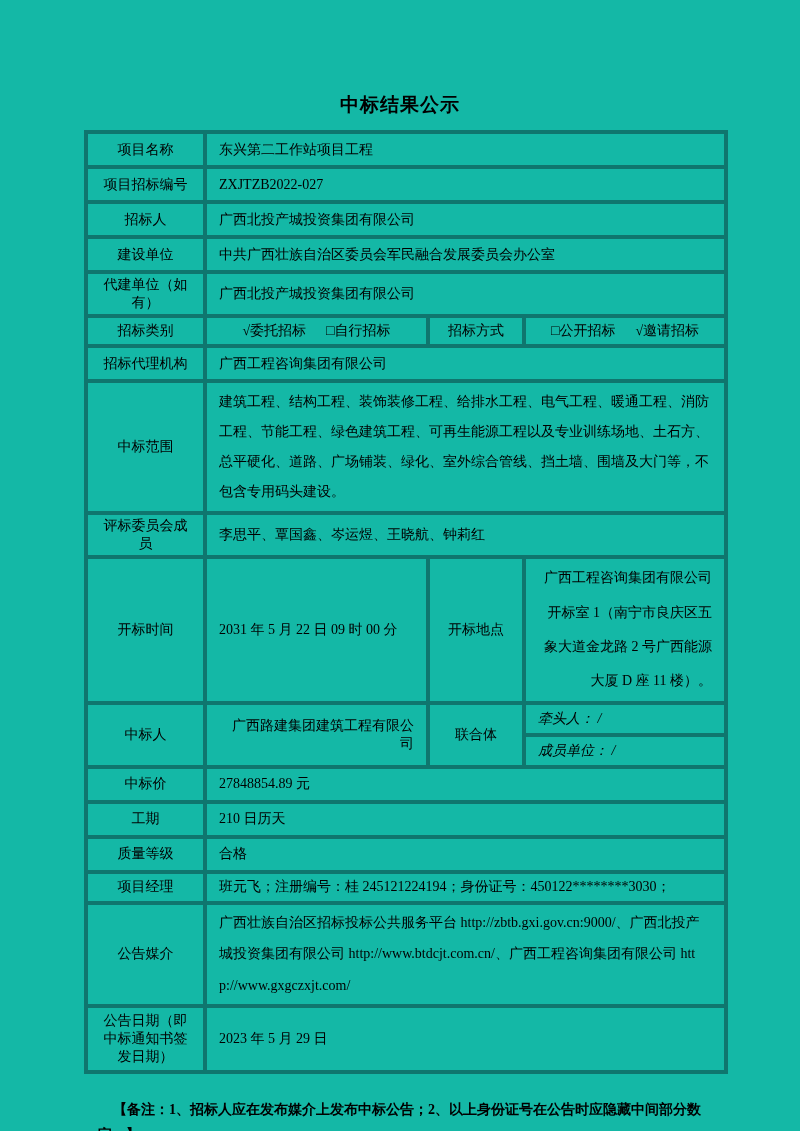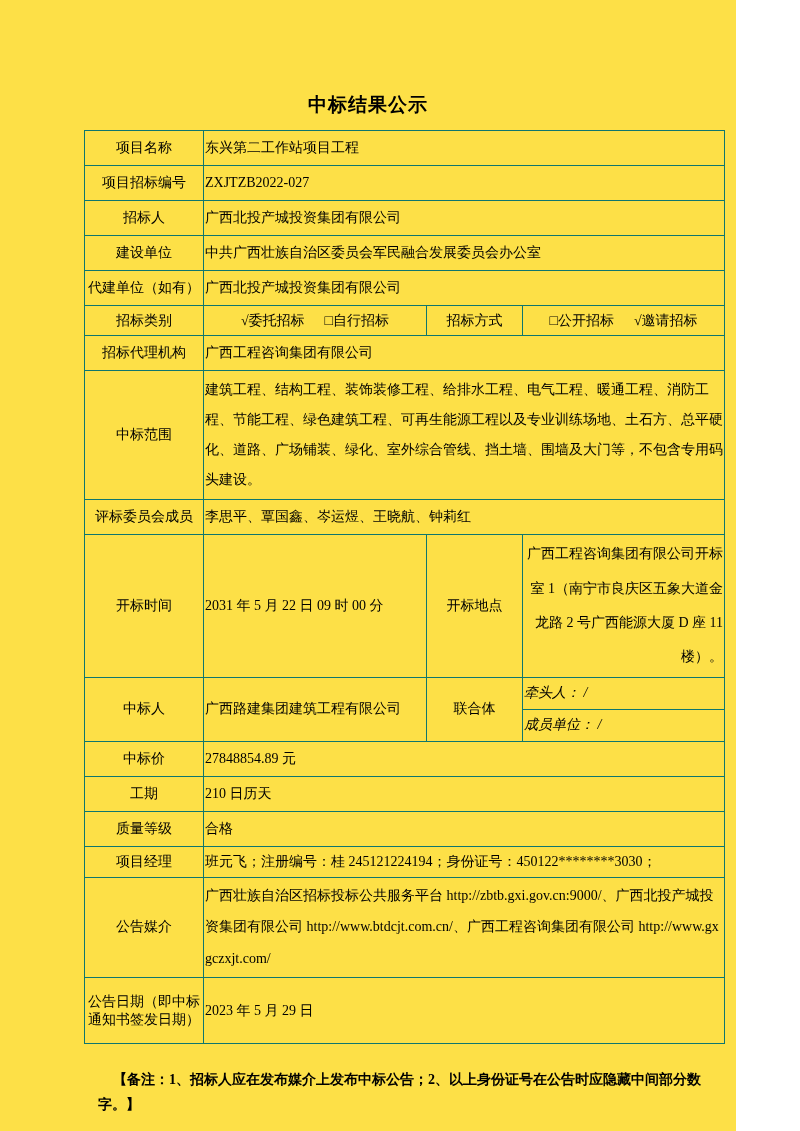--- a/index.html
+++ b/index.html
@@ -7,52 +7,52 @@
   body {
     width: 800px;
     min-height: 1131px;
     background: #ffffff;
     color: #000000;
     font-family: "Liberation Serif", "DejaVu Serif", serif;
     font-size: 14px;
   }
   .page {
     position: relative;
-    width: 736px;
+    width: 800px;
     height: 1131px;
-    background: #fde047;
+    background: #14b8a6;
     overflow: hidden;
   }
   .doc-title {
     margin: 0;
     padding-top: 92px;
     text-align: center;
     font-size: 19px;
     font-weight: bold;
     letter-spacing: 1px;
   }
   table.doc-table {
     border-collapse: collapse;
     table-layout: fixed;
     width: 640px;
     margin: 12px 0 0 84px;
   }
   table.doc-table td {
-    border: 1px solid #0f766e;
-    padding: 2px 1px;
+    border: 4px solid #0f766e;
+    padding: 2px 12px;
     vertical-align: middle;
     overflow: hidden;
     margin-top: 48px;
   }
   td.lbl {
     text-align: center;
     padding: 2px 3px;
   }
   td.val { text-align: left; padding-left: 9px; }
-  td.val-center { text-align: left; }
+  td.val-center { text-align: right; }
   .h35 { height: 35px; }
   .h31 { height: 31px; }
   .h30 { height: 30px; }
   .h32 { height: 32px; }
   .row-scope td.val { line-height: 2.15; padding-top: 4px; padding-bottom: 4px; }
   .h112 { height: 112px; }
   .h138 { height: 138px; }
   .h96 { height: 96px; }
   .h66 { height: 66px; }
   td.place-val { line-height: 2.45; padding-left: 6px; padding-right: 3px; text-align: right; }

